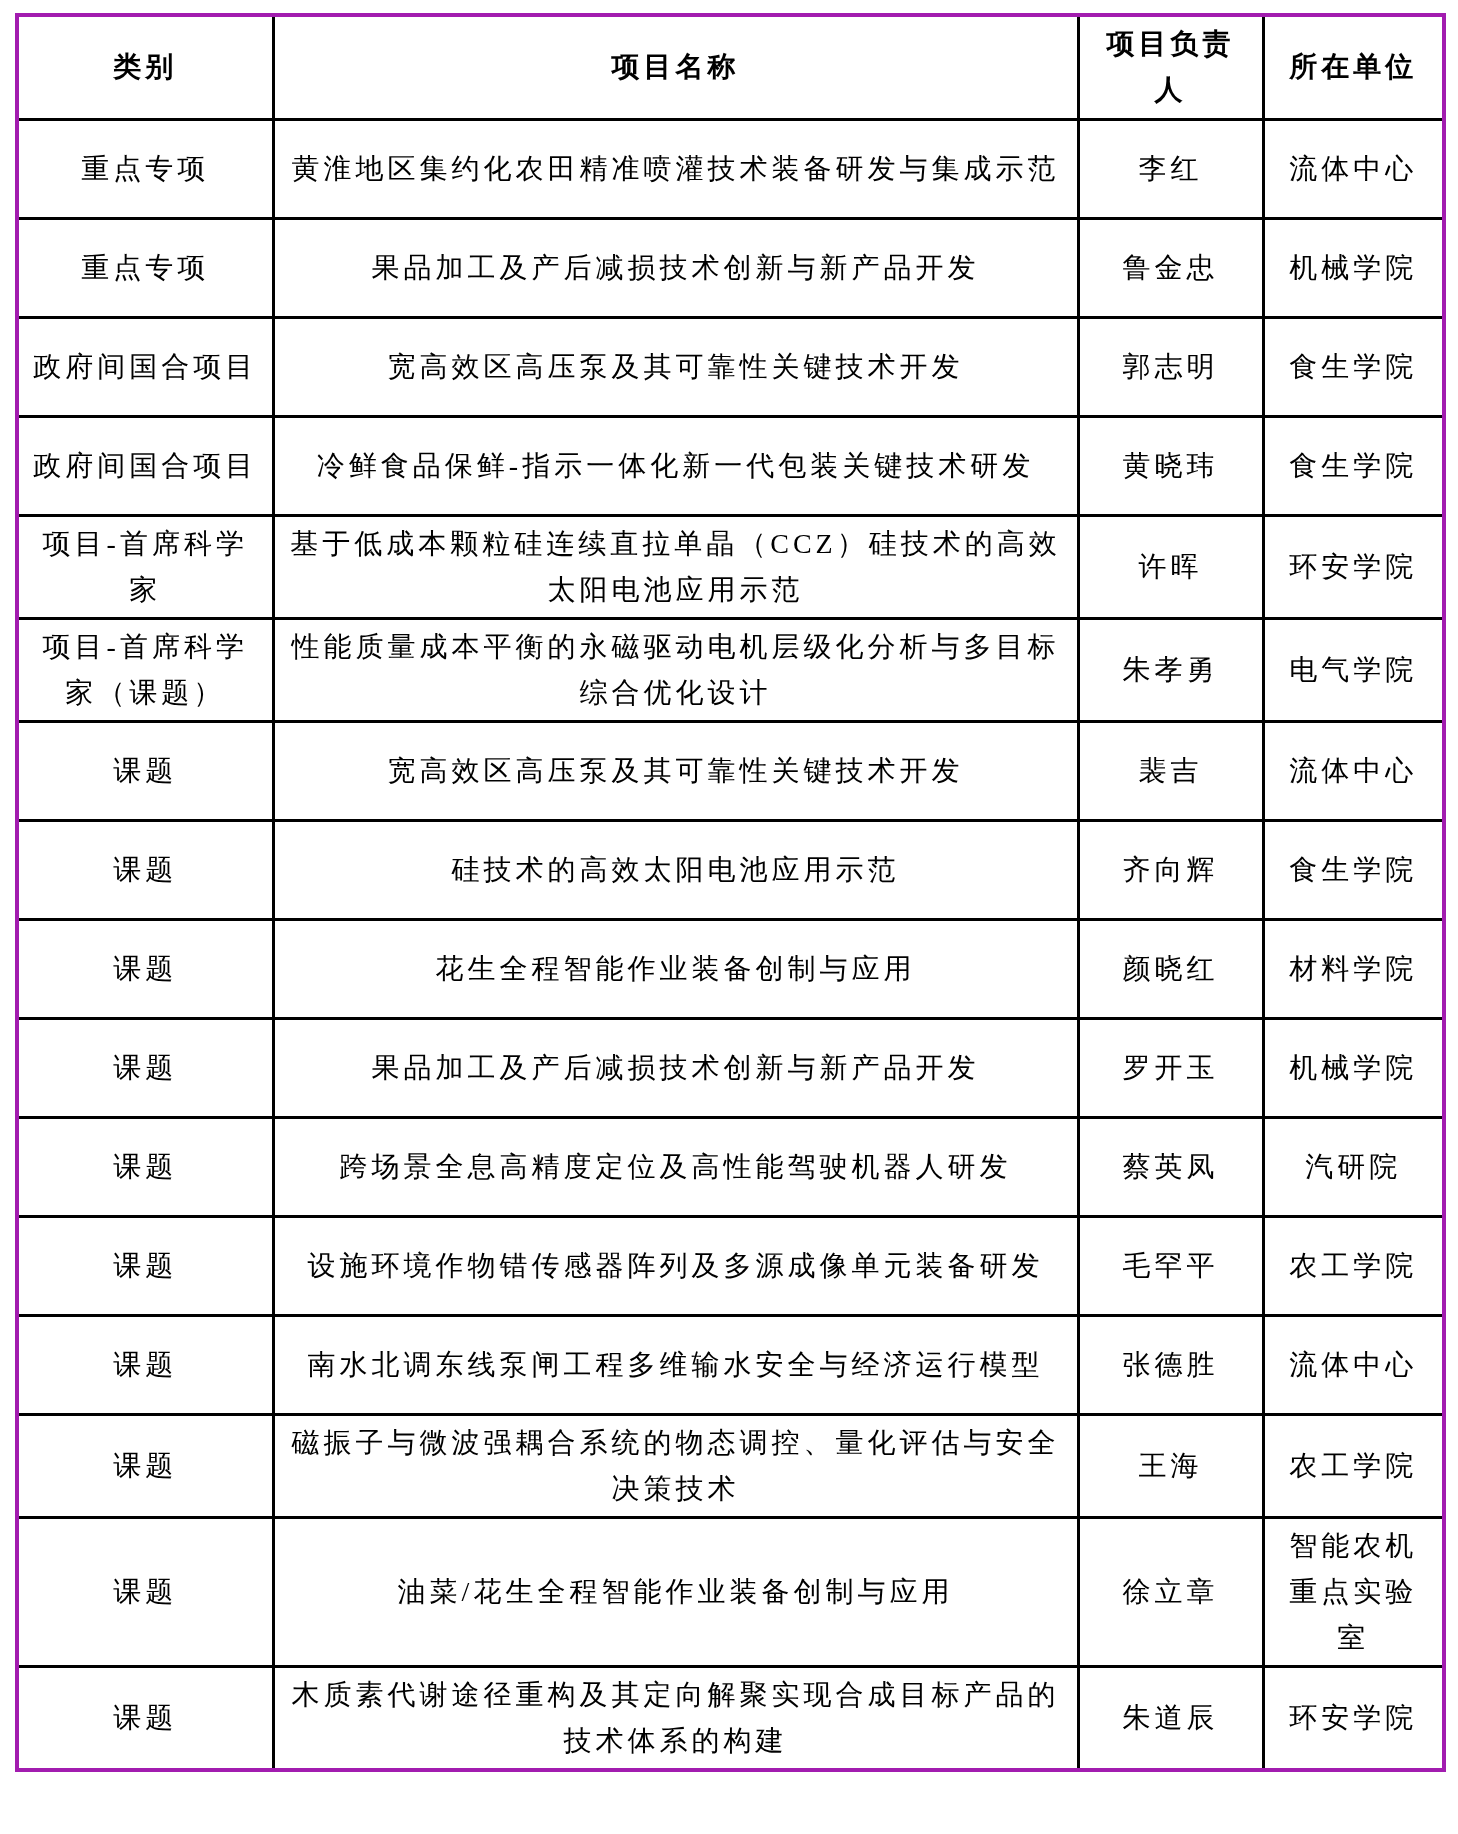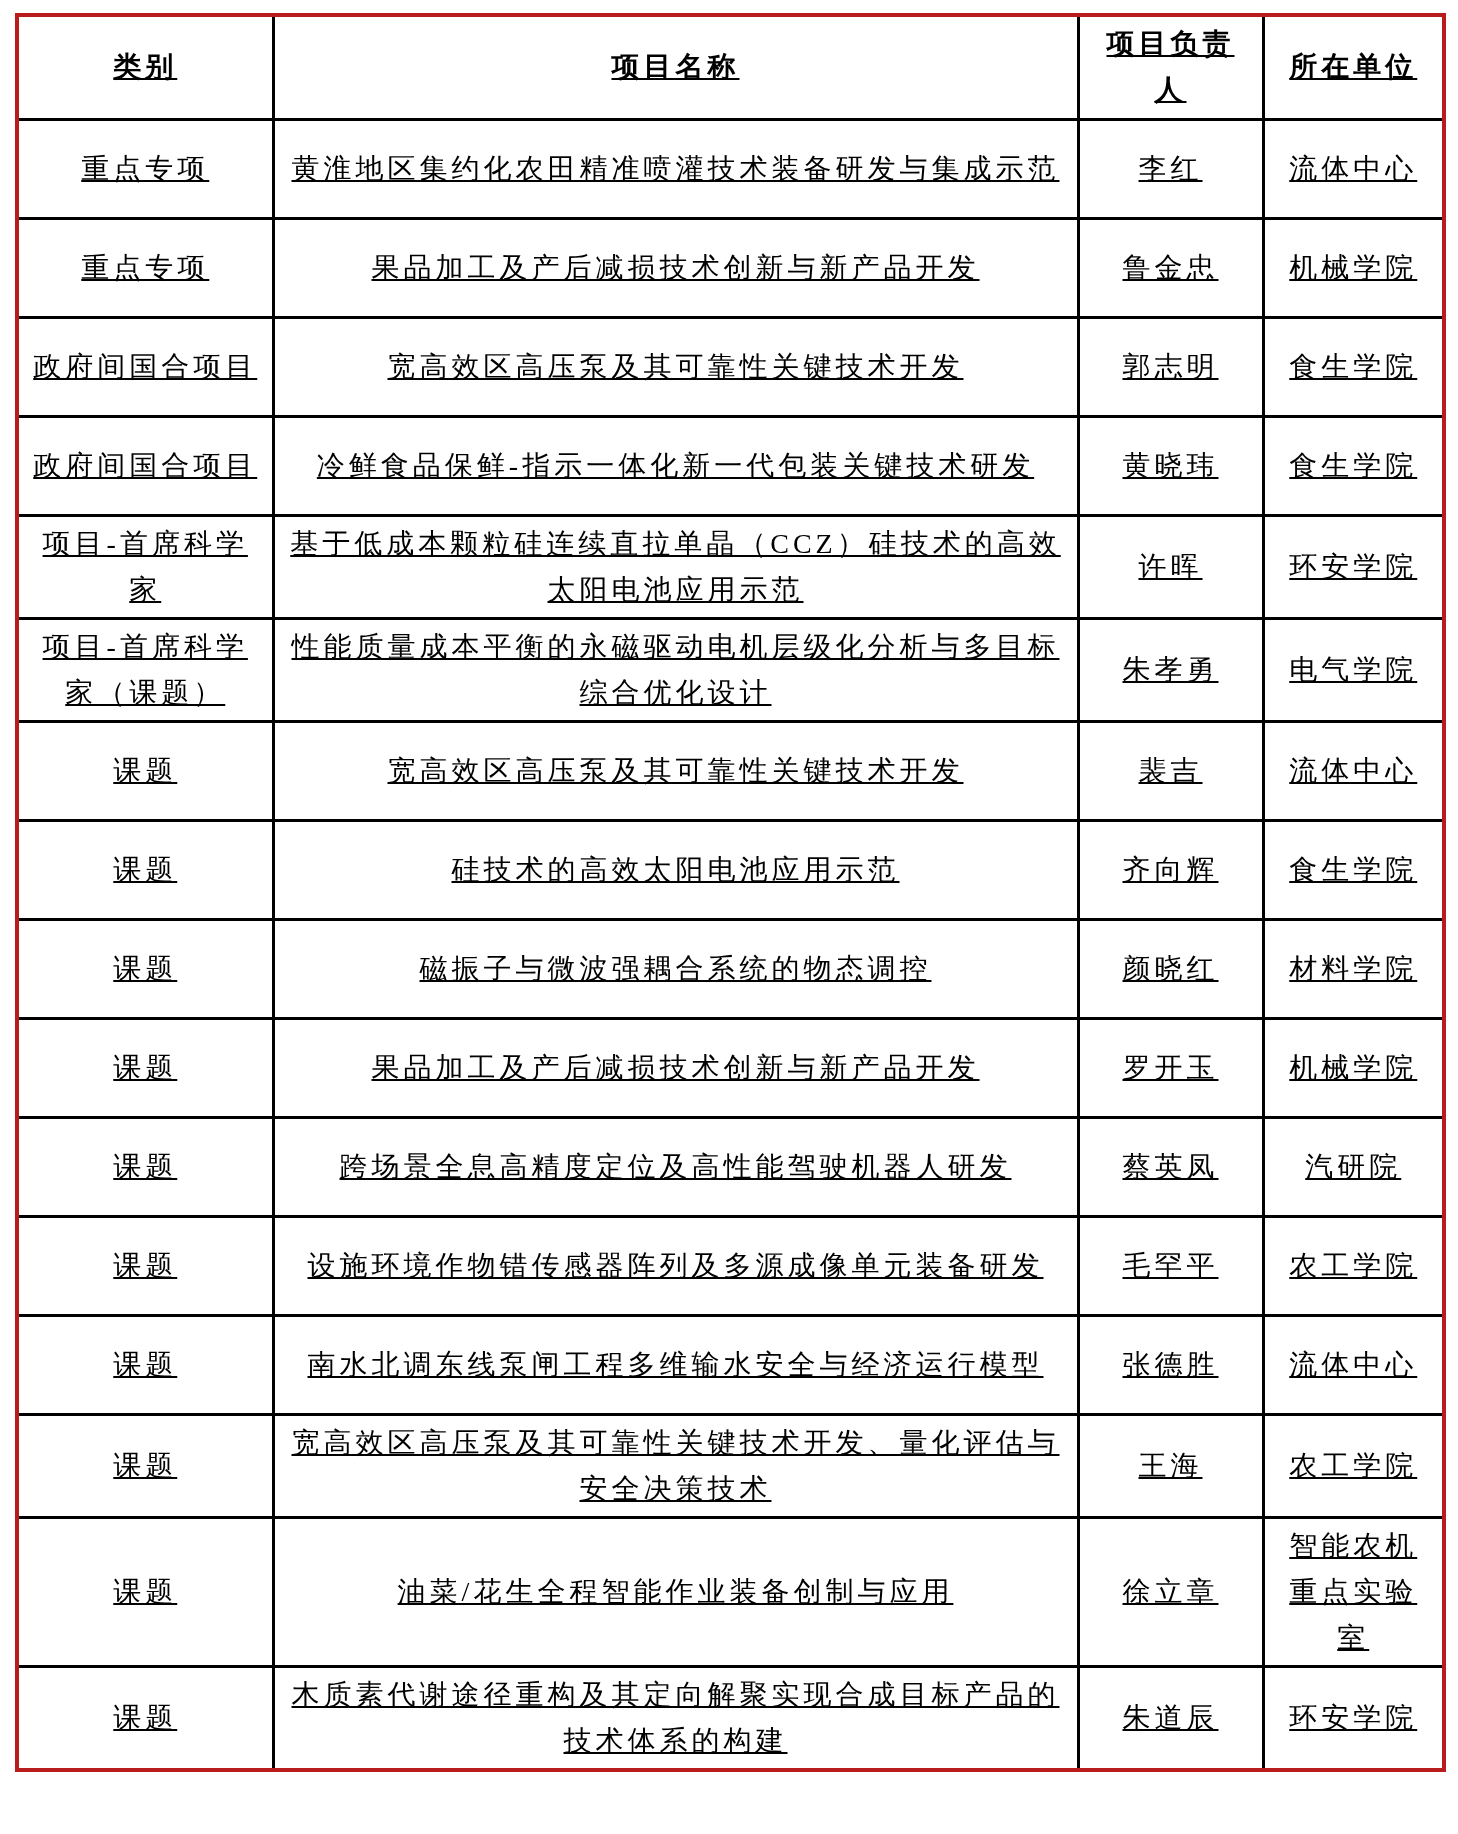--- a/index.html
+++ b/index.html
@@ -14,22 +14,21 @@
     overflow: hidden;
     font-family: "Liberation Serif", "DejaVu Serif", serif;
     color: #000000;
   }
   table.projects {
     position: absolute;
     left: 15px;
     top: 13px;
     border-collapse: collapse;
     table-layout: fixed;
-    border: 4px solid #b91c1c;
-    text-decoration: underline;
+    border: 4px solid #a21caf;
   }
   table.projects th,
   table.projects td {
     border: 3px solid #000000;
     text-align: center;
     vertical-align: middle;
     font-size: 28px;
     letter-spacing: 4px;
     line-height: 46px;
     padding: 4px 12px;
@@ -115,21 +114,21 @@
 
   <tr>
     <td>课题</td>
     <td>硅技术的高效太阳电池应用示范</td>
     <td>齐向辉</td>
     <td>食生学院</td>
   </tr>
 
   <tr>
     <td>课题</td>
-    <td>磁振子与微波强耦合系统的物态调控</td>
+    <td>花生全程智能作业装备创制与应用</td>
     <td>颜晓红</td>
     <td>材料学院</td>
   </tr>
 
   <tr>
     <td>课题</td>
     <td>果品加工及产后减损技术创新与新产品开发</td>
     <td>罗开玉</td>
     <td>机械学院</td>
   </tr>
@@ -150,21 +149,21 @@
 
   <tr>
     <td>课题</td>
     <td>南水北调东线泵闸工程多维输水安全与经济运行模型</td>
     <td>张德胜</td>
     <td>流体中心</td>
   </tr>
 
   <tr>
     <td>课题</td>
-    <td>宽高效区高压泵及其可靠性关键技术开发、量化评估与安全决策技术</td>
+    <td>磁振子与微波强耦合系统的物态调控、量化评估与安全决策技术</td>
     <td>王海</td>
     <td>农工学院</td>
   </tr>
 
   <tr>
     <td>课题</td>
     <td>油菜/花生全程智能作业装备创制与应用</td>
     <td>徐立章</td>
     <td>智能农机重点实验室</td>
   </tr>

